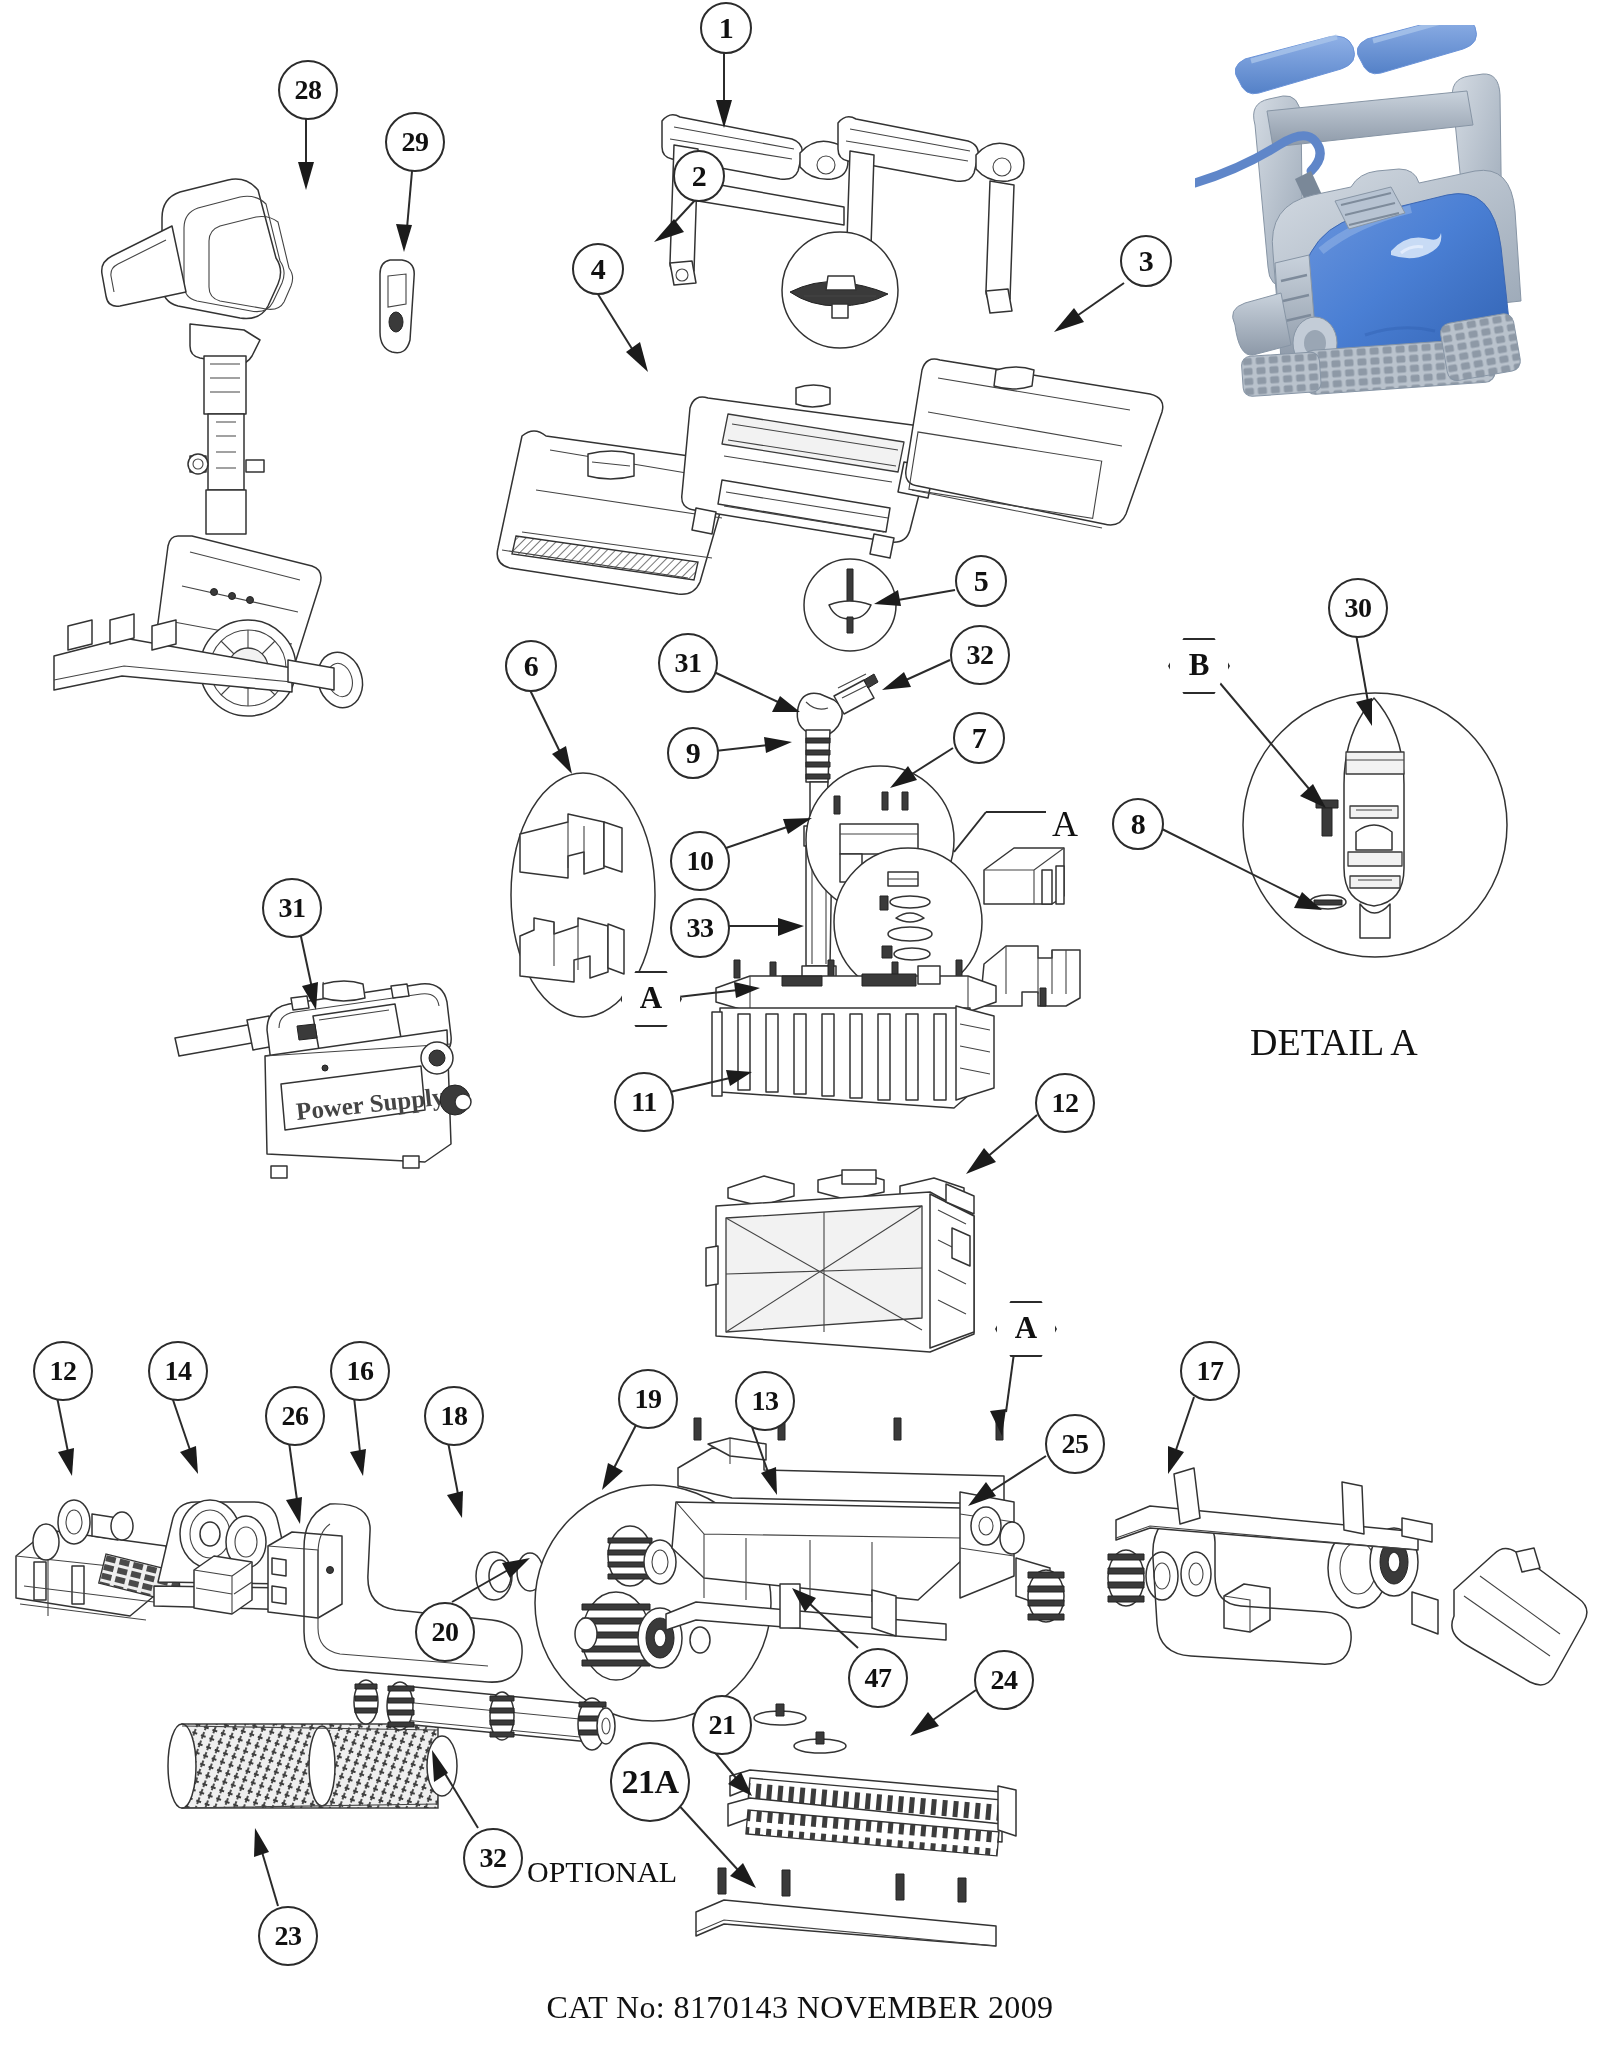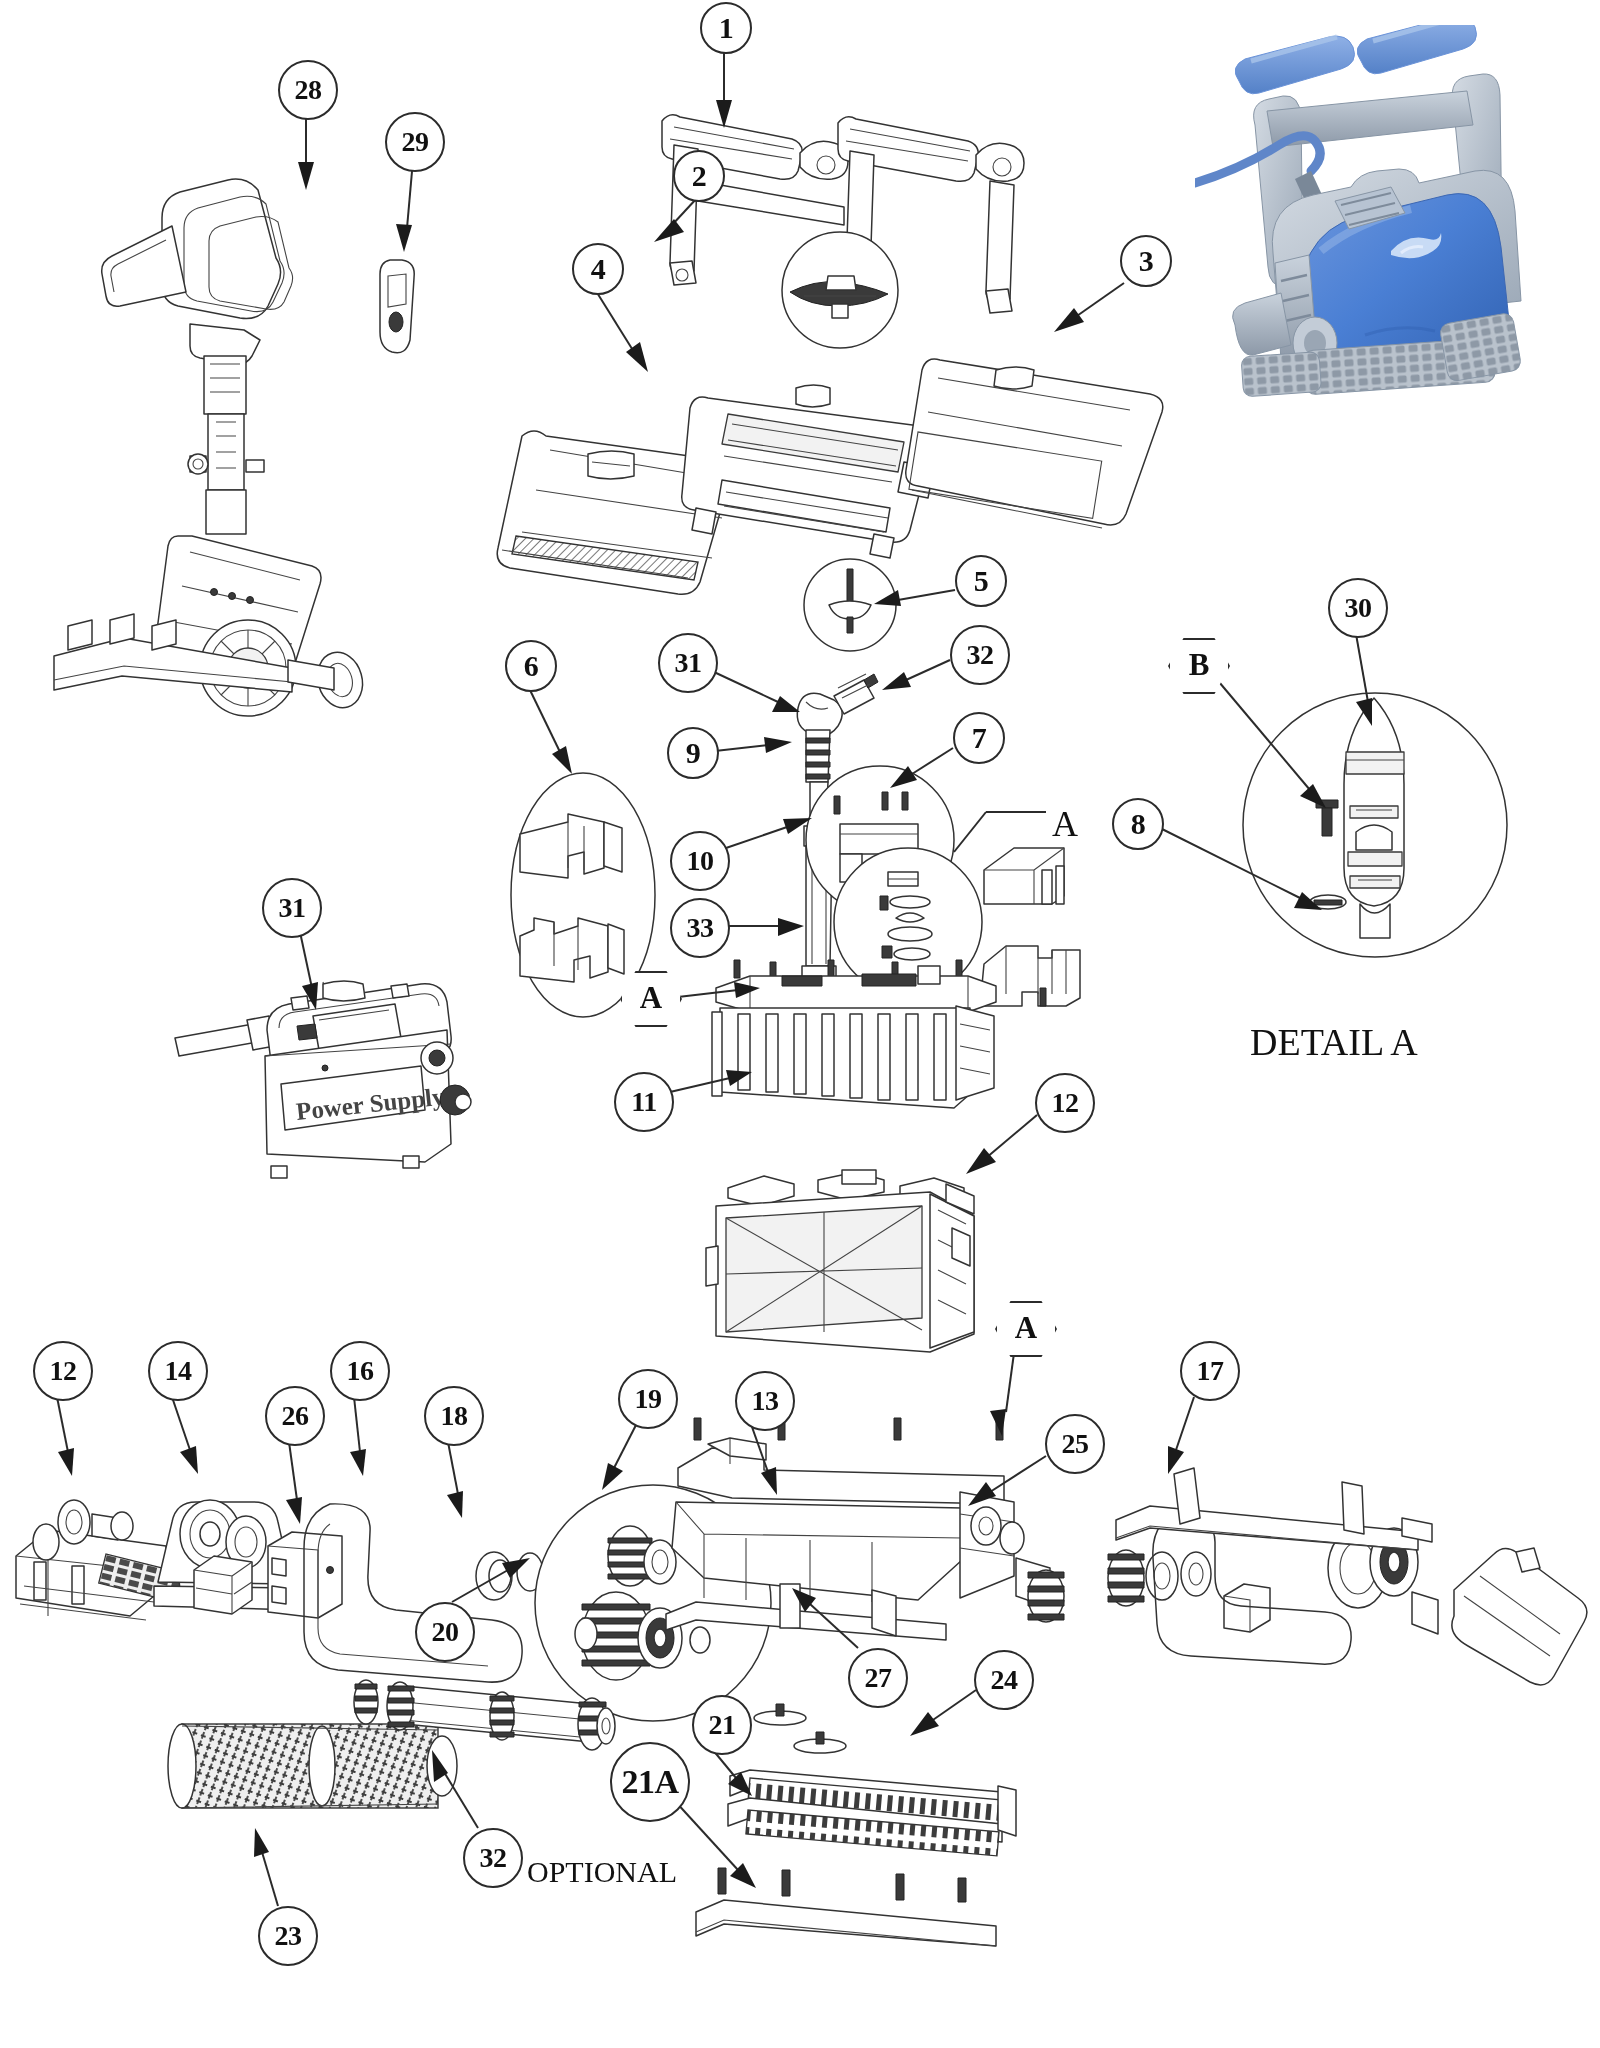--- a/index.html
+++ b/index.html
@@ -850,21 +850,21 @@
       <div class="callout c-md" style="left: 424px; top: 1386px;">18</div>
       <div class="callout c-md" style="left: 618px; top: 1369px;">19</div>
       <div class="callout c-md" style="left: 415px; top: 1602px; text-align: right;">20</div>
       <div class="callout c-md" style="left: 692px; top: 1695px;">21</div>
       <div class="callout c-wide" style="left: 610px; top: 1742px;">21A</div>
       <div class="callout c-md" style="left: 463px; top: 1828px;">32</div>
       <div class="callout c-md" style="left: 258px; top: 1906px;">23</div>
       <div class="callout c-md" style="left: 974px; top: 1650px;">24</div>
       <div class="callout c-md" style="left: 1045px; top: 1414px;">25</div>
       <div class="callout c-md" style="left: 265px; top: 1386px;">26</div>
-      <div class="callout c-md" style="left: 848px; top: 1648px;">27</div>
+      <div class="callout c-md" style="left: 848px; top: 1648px;">47</div>
       <div class="callout c-md" style="left: 278px; top: 60px;">28</div>
       <div class="callout c-md" style="left: 385px; top: 112px;">29</div>
       <div class="callout c-md" style="left: 1328px; top: 578px; text-align: center;">30</div>
       <div class="callout c-md" style="left: 658px; top: 633px;">31</div>
       <div class="callout c-md" style="left: 262px; top: 878px;">31</div>
       <div class="callout c-md" style="left: 950px; top: 625px;">32</div>
       <div class="callout c-md" style="left: 670px; top: 898px;">33</div>
       <div class="hexo" style="left: 620px; top: 971px;">
         <span>A</span>
       </div>
@@ -872,14 +872,15 @@
         <span>A</span>
       </div>
       <div class="hexo" style="left: 1168px; top: 638px;">
         <span>B</span>
       </div>
       <div class="plainlbl" style="left: 1250px; top: 1020px; font-size: 38px;">DETAIL A</div>
       <div class="plainlbl" style="left: 1052px; top: 803px; font-size: 36px;">A</div>
       <div class="plainlbl" style="left: 527px; top: 1855px; font-size: 30px;">OPTIONAL</div>
     </div>
 
+  <div id="footer">CAT No:  8170143 NOVEMBER 2009</div>
 
 </div>
 
 </body></html>

